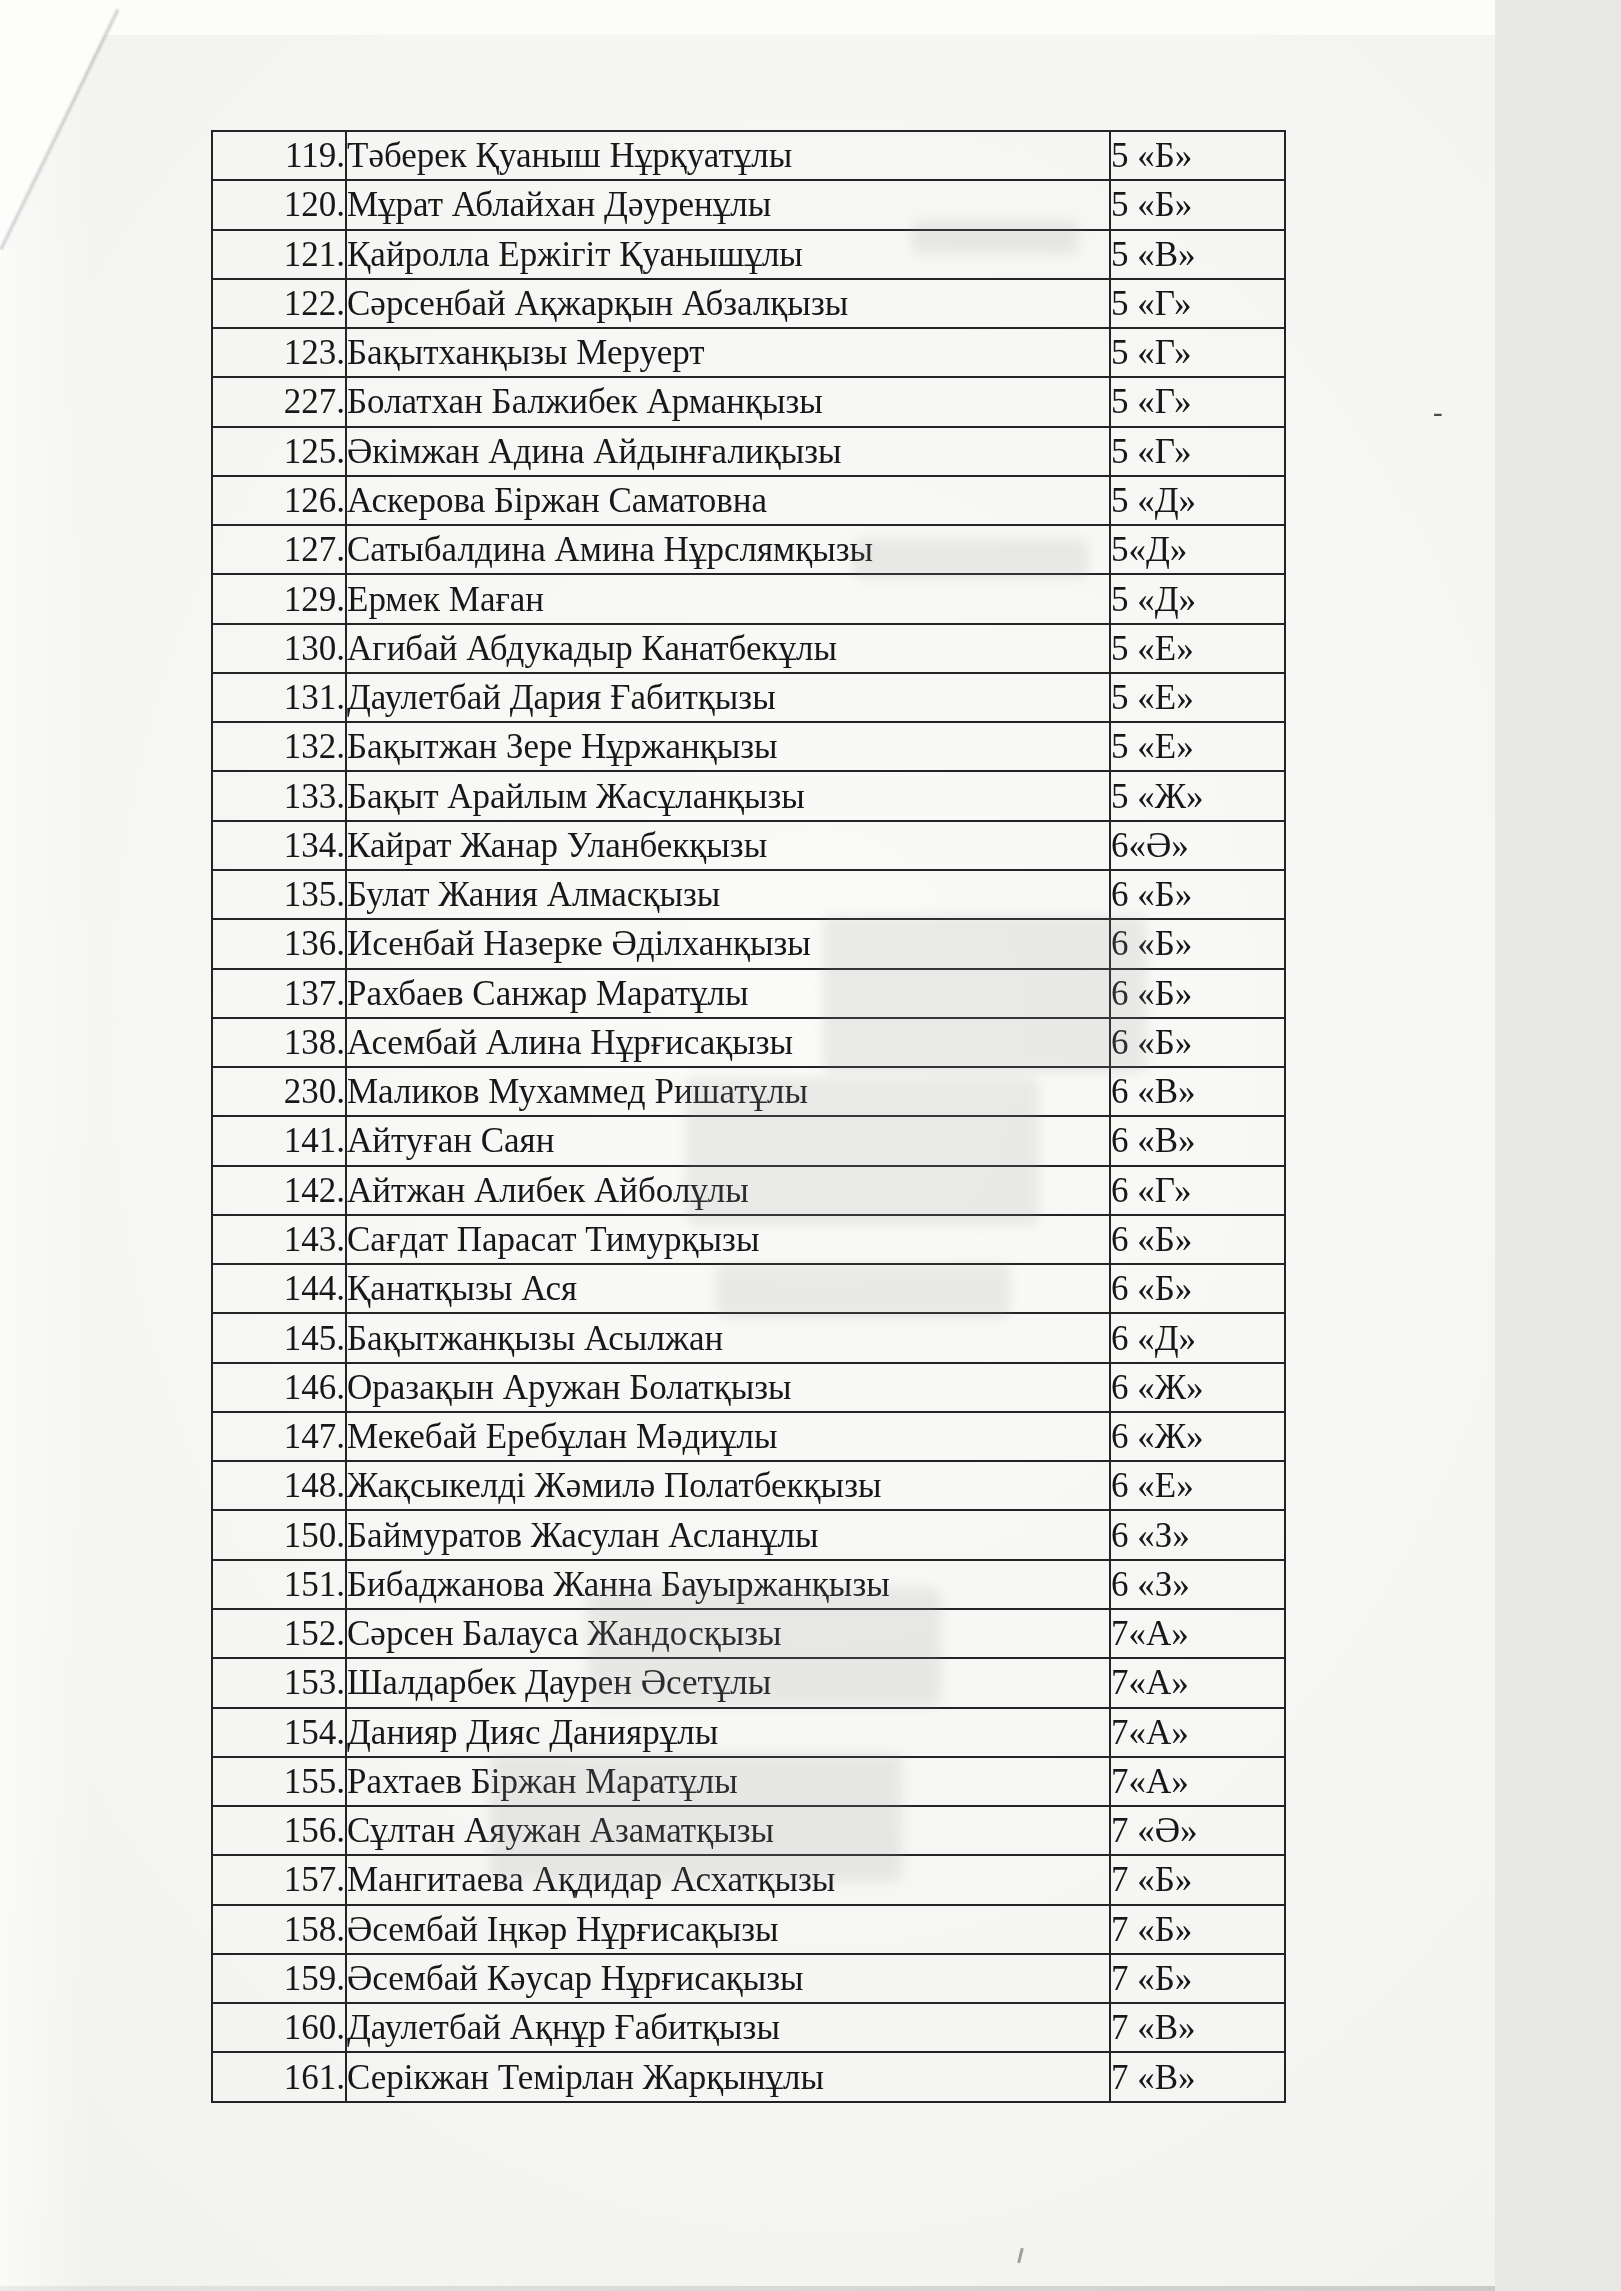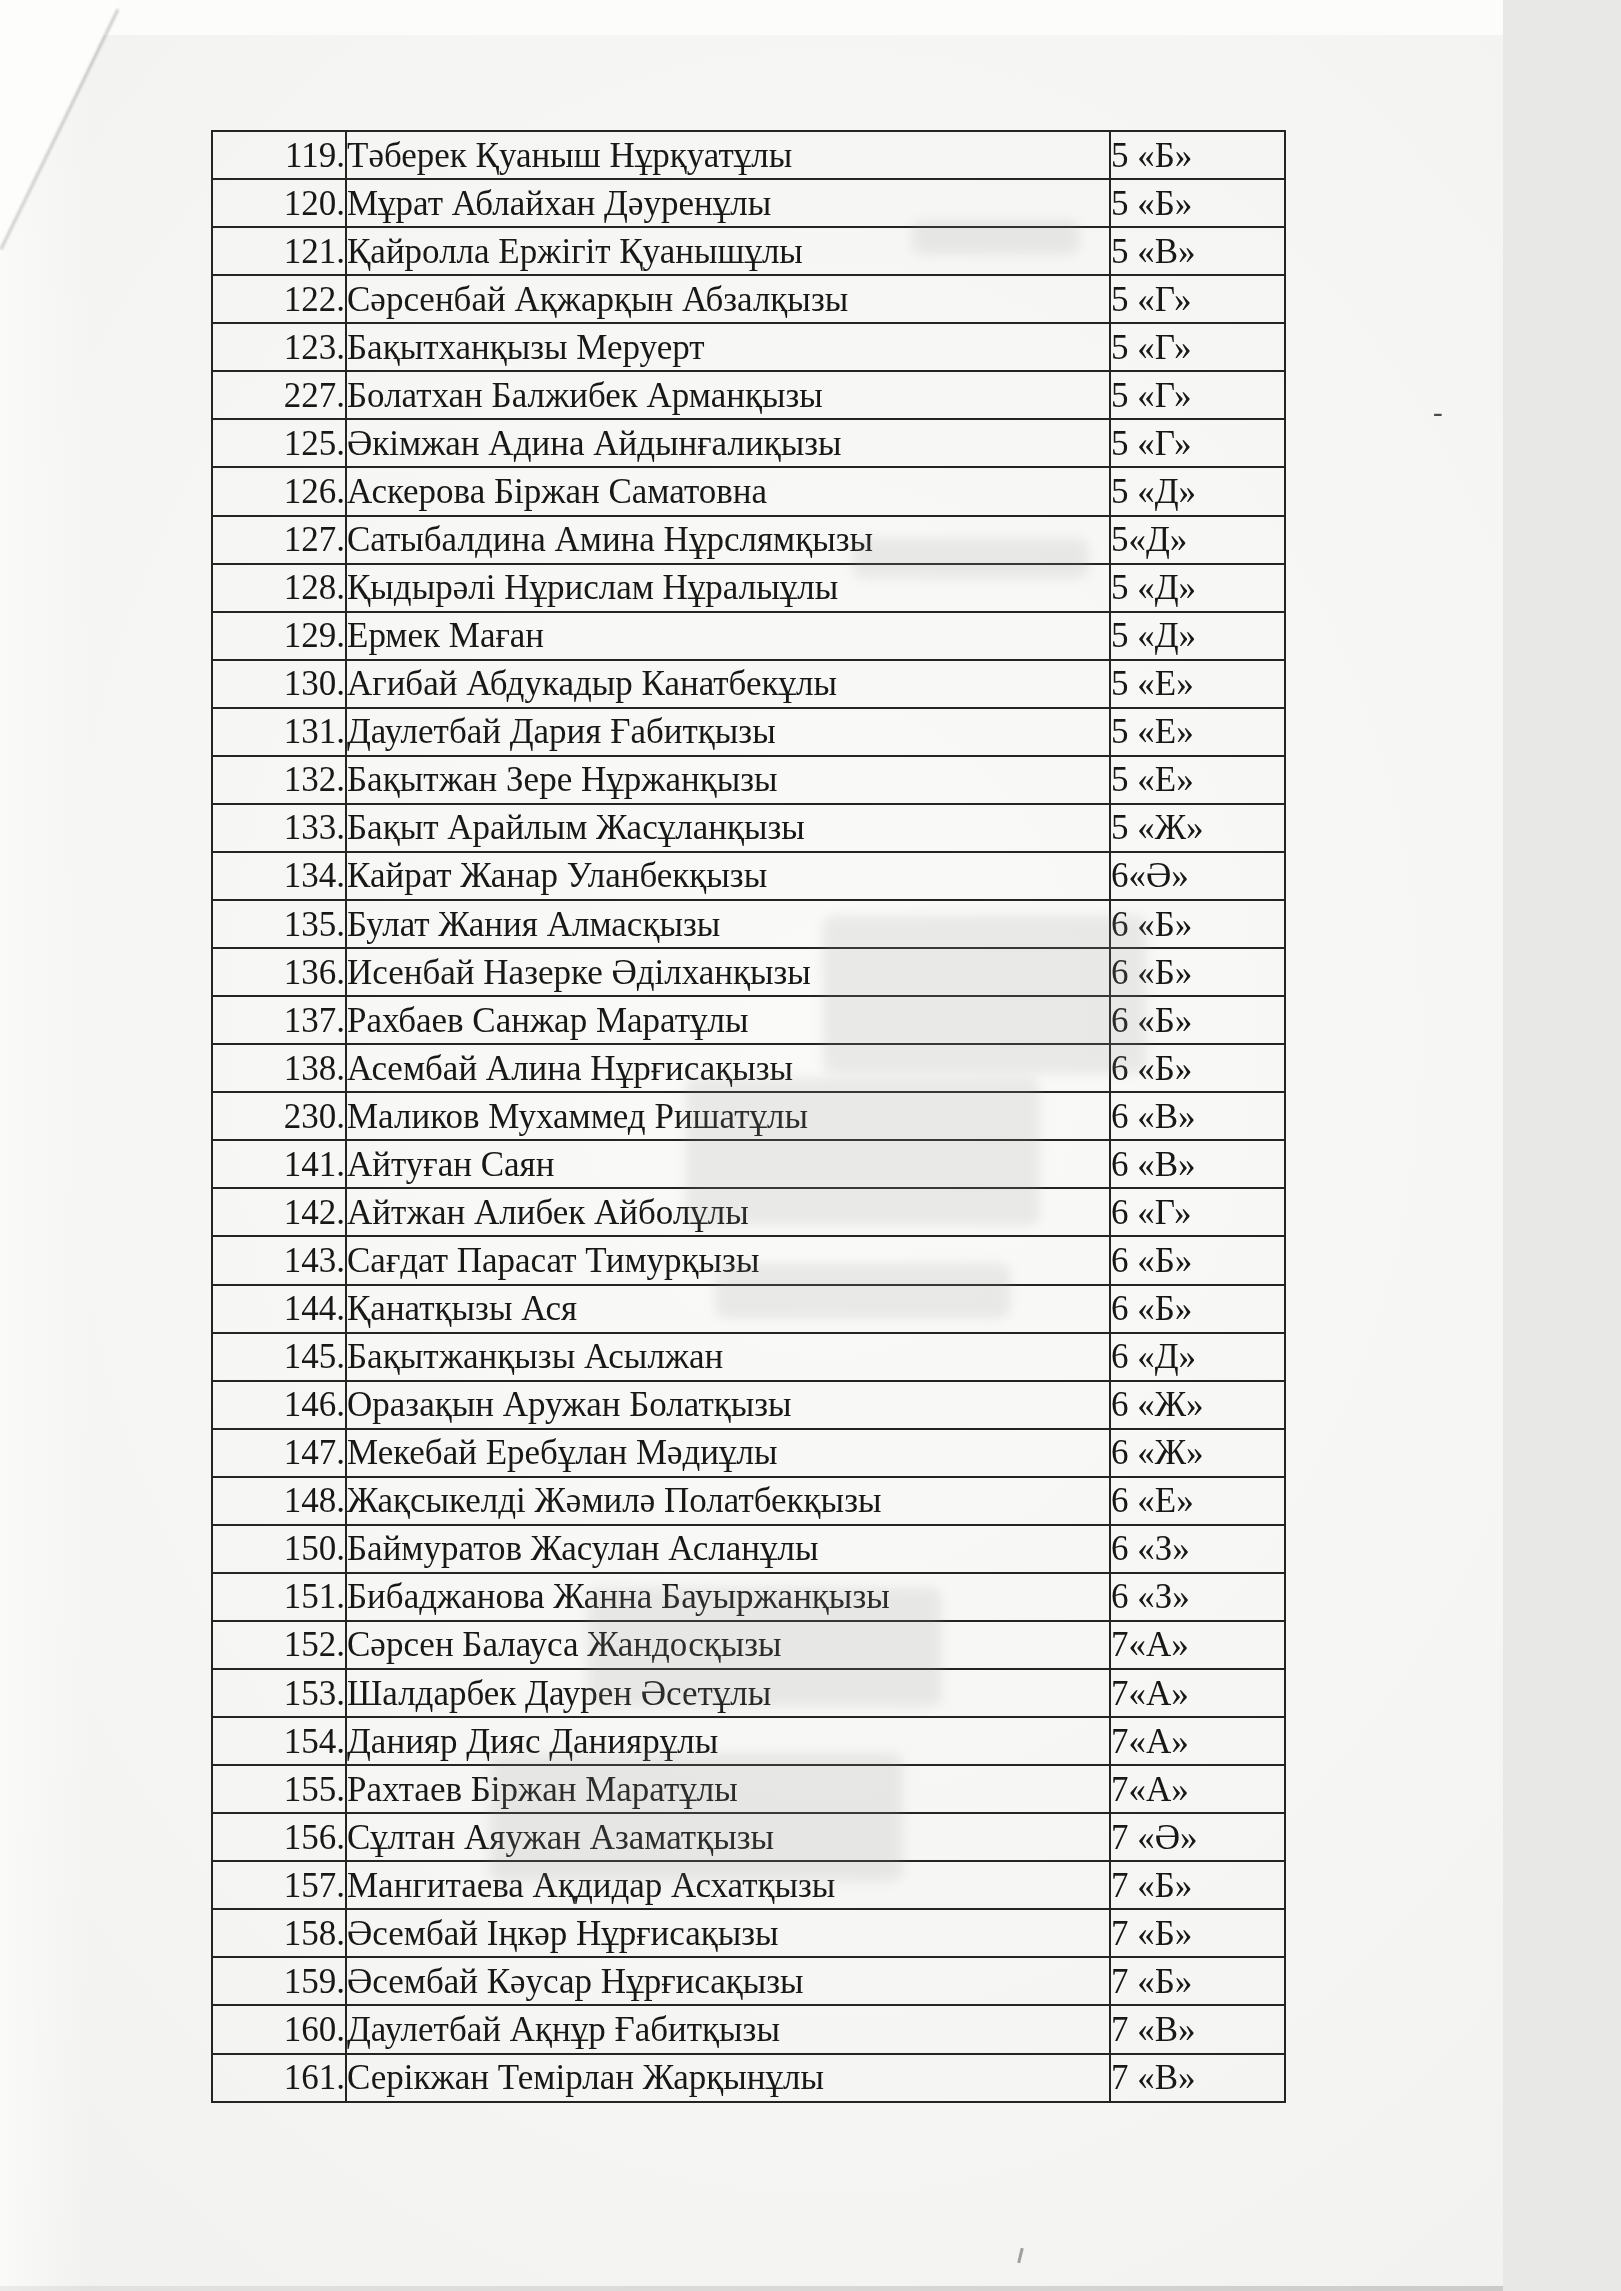--- a/index.html
+++ b/index.html
@@ -5,21 +5,20 @@
   html, body { margin: 0; padding: 0; background: #e8e8e6; }
   .page {
     position: relative;
     width: 1495px;
     height: 2292px;
     overflow: hidden;
     background:
       radial-gradient(ellipse 1372px 1764px at 55% 45%, #fafaf8 0%, #f5f5f3 62%, #f0f0ee 100%);
     font-family: "Liberation Serif", serif;
     color: #181818;
-    padding-left: 8px;
   }
   .top-band {
     position: absolute; top: 0; left: 0; right: 0; height: 35px;
     background: #fcfcfb;
   }
   .left-band {
     position: absolute; top: 0; left: 0; bottom: 0; width: 90px;
     background: linear-gradient(90deg, #fafaf9 0%, rgba(250,250,249,0) 100%);
   }
   .corner-fold {
@@ -136,25 +135,20 @@
           <td class="c-num">126.</td>
           <td class="c-name">Аскерова Біржан Саматовна</td>
           <td class="c-cls">5 «Д»</td>
         </tr>
         <tr>
           <td class="c-num">127.</td>
           <td class="c-name">Сатыбалдина Амина Нұрслямқызы</td>
           <td class="c-cls">5«Д»</td>
         </tr>
         <tr>
-          <td class="c-num">128.</td>
-          <td class="c-name">Қыдырәлі Нұрислам Нұралыұлы</td>
-          <td class="c-cls">5 «Д»</td>
-        </tr>
-        <tr>
           <td class="c-num">129.</td>
           <td class="c-name">Ермек Маған</td>
           <td class="c-cls">5 «Д»</td>
         </tr>
         <tr>
           <td class="c-num">130.</td>
           <td class="c-name">Агибай Абдукадыр  Канатбекұлы</td>
           <td class="c-cls">5 «Е»</td>
         </tr>
         <tr>

